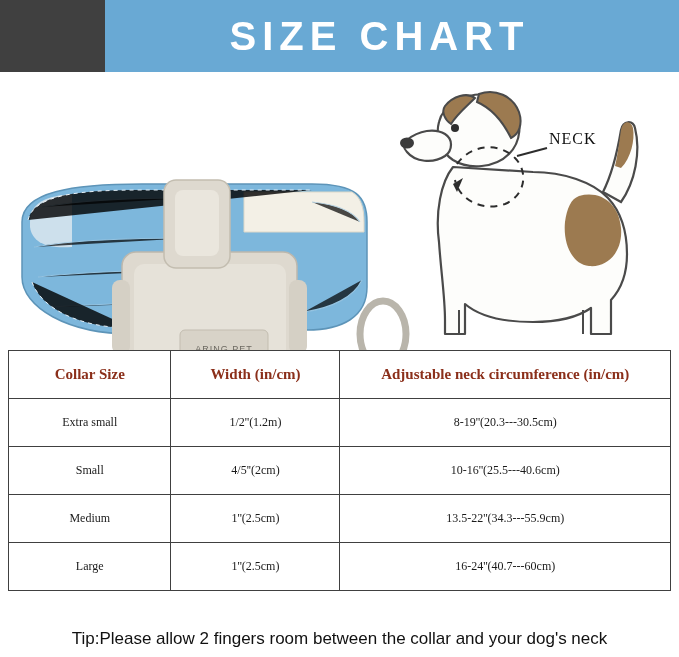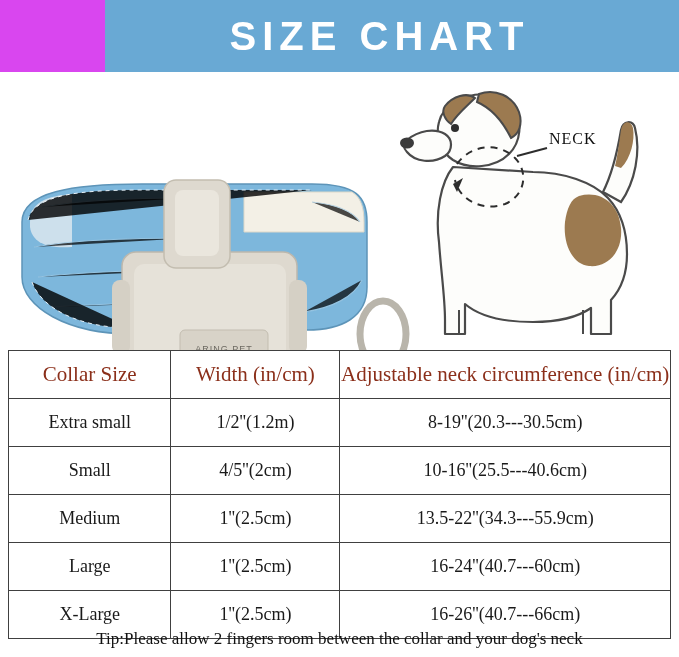--- a/index.html
+++ b/index.html
@@ -18,21 +18,21 @@
     width: 679px;
     height: 657px;
     background: #ffffff;
     box-sizing: border-box;
   }
 
   
   .header {
     position: relative;
     height: 72px;
-    background: #d946ef;
+    background: #404040;
     display: flex;
     align-items: center;
     justify-content: center;
   }
   .header-band {
     position: absolute;
     left: 105px;
     right: 0;
     top: 0;
     bottom: 0;
@@ -77,44 +77,44 @@
     left: 8px;
     right: 8px;
     top: 350px;
     border-collapse: collapse;
     width: calc(100% - 16px);
     table-layout: fixed;
   }
   .table th, .table td {
     border: 1px solid #404040;
     text-align: center;
-    font-size: 18px;
+    font-size: 12px;
     color: #1a1a1a;
     padding: 0;
     height: 47px;
     font-family: "Liberation Serif", serif;
   }
   .table th {
     color: #8b2f1a;
-    font-weight: normal;
-    font-size: 21px;
+    font-weight: bold;
+    font-size: 15px;
   }
   .col-a { width: 24.5%; }
   .col-b { width: 25.5%; margin-top: 8px; }
   .col-c { width: 50%; margin-top: 12px; }
 
   .tip {
     position: absolute;
     left: 0;
     right: 0;
     bottom: 8px;
     text-align: center;
     font-size: 17px;
     color: #111111;
-    font-family: Liberation Serif, serif;
+    font-family: Liberation Sans, sans-serif;
   }
 
   .neck-label {
     position: absolute;
     font-family: Liberation Serif, serif;
     font-size: 16px;
     letter-spacing: 1px;
     color: #111111;
   }
   .brand-text {
@@ -242,23 +242,18 @@
       <tr>
         <td>Medium</td>
         <td>1''(2.5cm)</td>
         <td>13.5-22''(34.3---55.9cm)</td>
       </tr>
       <tr>
         <td>Large</td>
         <td>1''(2.5cm)</td>
         <td>16-24''(40.7---60cm)</td>
       </tr>
-      <tr>
-        <td>X-Large</td>
-        <td>1''(2.5cm)</td>
-        <td>16-26''(40.7---66cm)</td>
-      </tr>
     </tbody>
   </table>
 
   <div class="tip">Tip:Please allow 2 fingers room between the collar and your dog's neck</div>
 
 </div>
 
 </body></html>

